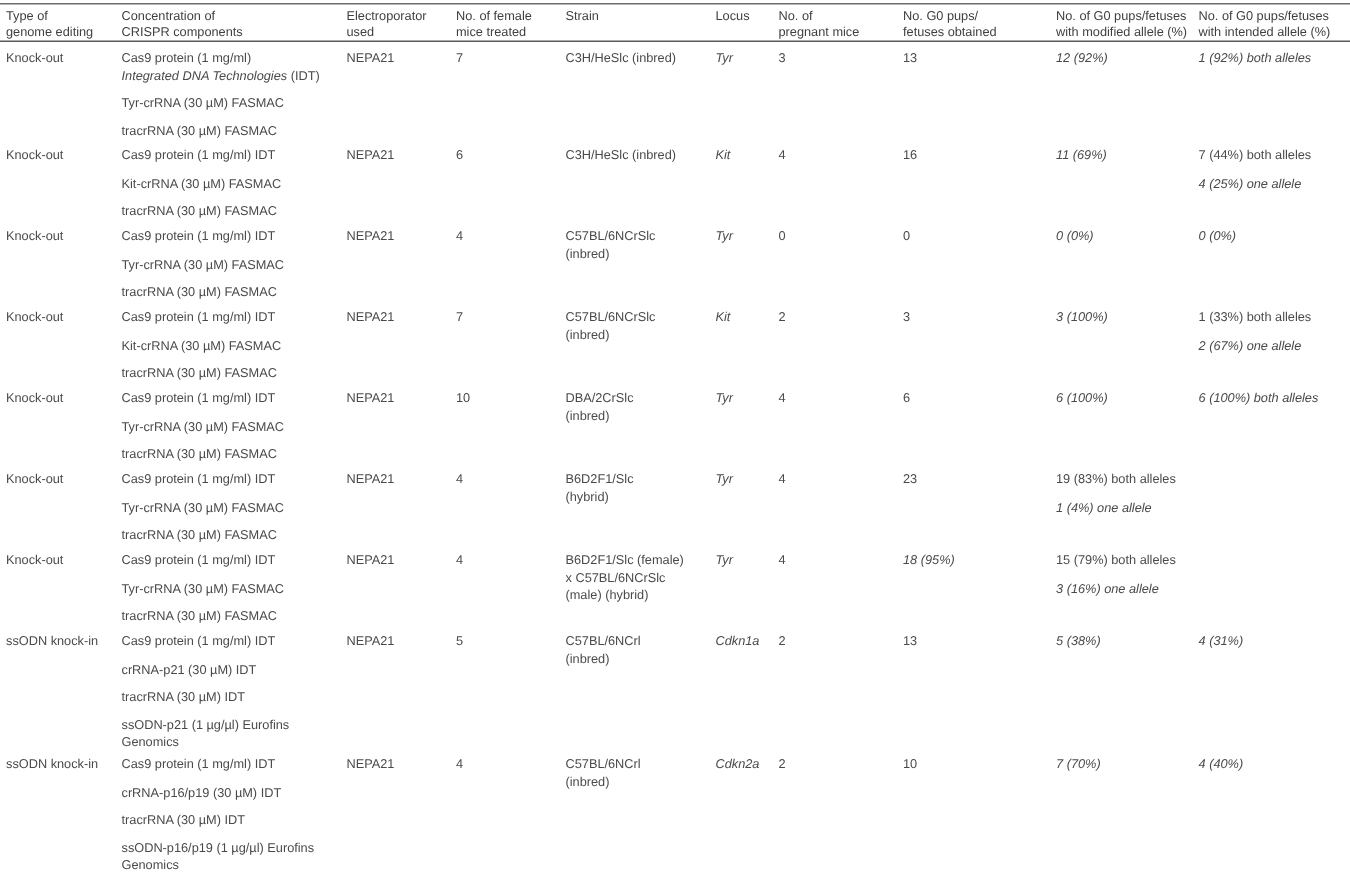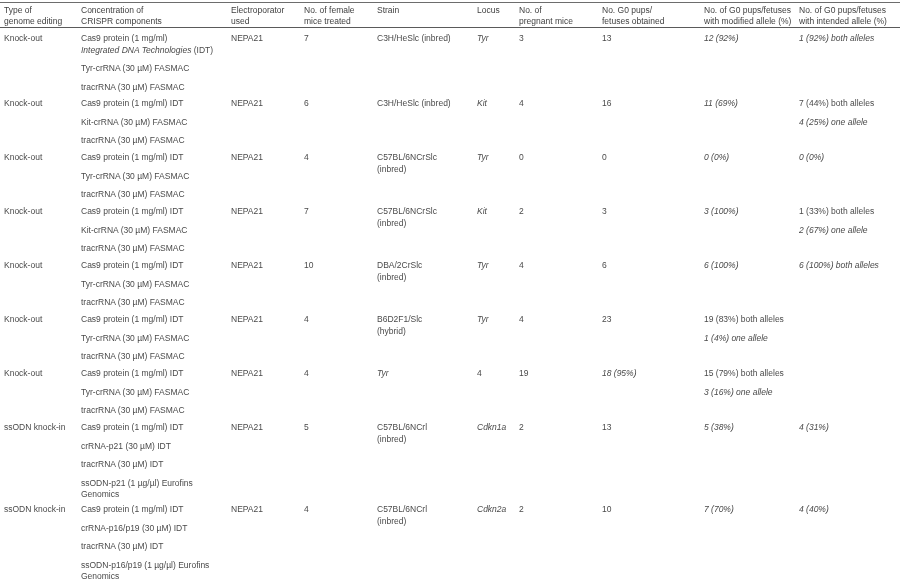--- a/index.html
+++ b/index.html
@@ -184,23 +184,25 @@
       <div class="cell locus-cell">Tyr</div>
       <div class="cell">4</div>
       <div class="cell">23</div>
       <div class="cell"><span class="result-line">19 (83%) both alleles</span><span class="result-line">1 (4%) one allele</span></div>
     </div>
     <div class="trow body-row" style="top: 368px;">
       <div class="cell">Knock-out</div>
       <div class="cell comp-list"><span class="comp-line"><span style="white-space: pre-line;">Cas9 protein (1 mg/ml) IDT</span></span><span class="comp-line"><span style="white-space: pre-line;">Tyr-crRNA (30 µM) FASMAC</span></span><span class="comp-line"><span style="white-space: pre-line;">tracrRNA (30 µM) FASMAC</span></span></div>
       <div class="cell">NEPA21</div>
       <div class="cell">4</div>
-      <div class="cell locus-cell">Tyr</div>
-      <div class="cell">4</div>
-      <div class="cell">19</div>
+      <div class="cell">B6D2F1/Slc (female)
+x C57BL/6NCrSlc
+(male) (hybrid)</div>
+      <div class="cell locus-cell">Tyr</div>
+      <div class="cell">4</div>
       <div class="cell"><span class="result-line">18 (95%)</span></div>
       <div class="cell"><span class="result-line">15 (79%) both alleles</span><span class="result-line">3 (16%) one allele</span></div>
     </div>
     <div class="trow body-row" style="top: 422px;">
       <div class="cell">ssODN knock-in</div>
       <div class="cell comp-list"><span class="comp-line"><span style="white-space: pre-line;">Cas9 protein (1 mg/ml) IDT</span></span><span class="comp-line"><span style="white-space: pre-line;">crRNA-p21 (30 µM) IDT</span></span><span class="comp-line"><span style="white-space: pre-line;">tracrRNA (30 µM) IDT</span></span><span class="comp-line"><span style="white-space: pre-line;">ssODN-p21 (1 µg/µl) Eurofins
 Genomics</span></span></div>
       <div class="cell">NEPA21</div>
       <div class="cell">5</div>
       <div class="cell">C57BL/6NCrl

